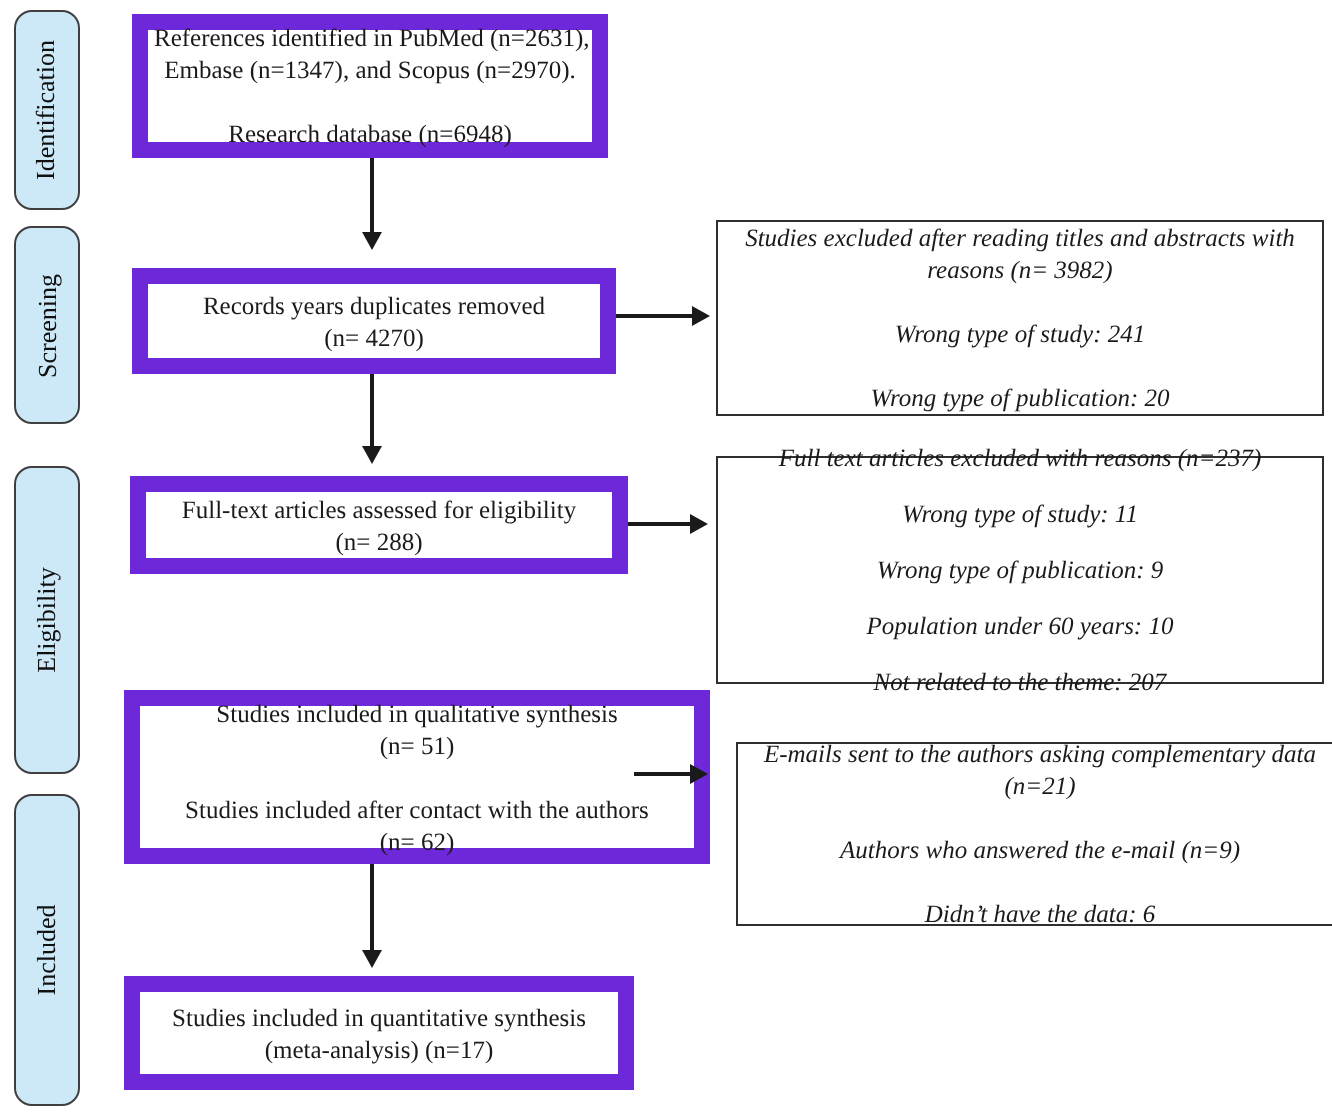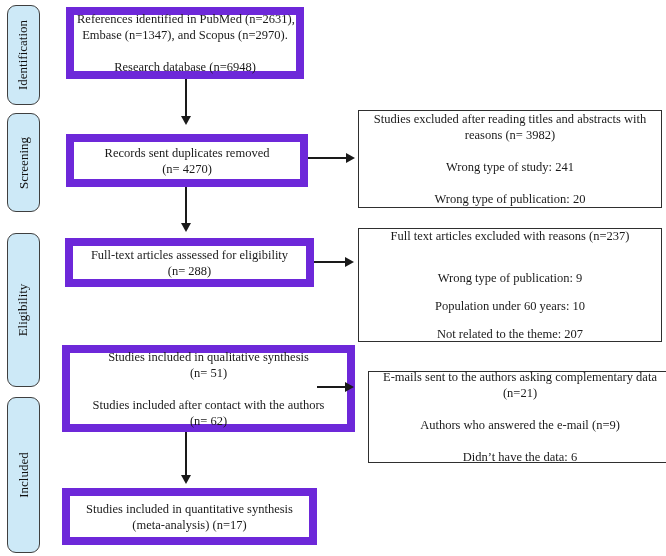--- a/index.html
+++ b/index.html
@@ -17,21 +17,21 @@
   .stage-label{
     transform:rotate(-90deg);white-space:nowrap;font-size:13px;color:#111;
   }
   
   .box{
     position:absolute;background:#fff;box-sizing:border-box;
     display:flex;flex-direction:column;justify-content:center;
     padding:2px 3px;
   }
   .main{border:8px solid #6d28d9;}
-  .side{border:1.4px solid #2f2f2f;}
+  .side{border:1.4px solid #2f2f2f;font-style:italic;}
   .bline{
     min-height:16px;line-height:16px;font-size:12.5px;text-align:center;
     white-space:nowrap;
   }
   .tight .bline{min-height:14px;line-height:14px;}
   
   .arrow-v{position:absolute;width:2px;background:#1a1a1a;}
   .arrow-h{position:absolute;height:2px;background:#1a1a1a;}
   .head-down{
     position:absolute;width:0;height:0;
@@ -92,21 +92,21 @@
   </div>
 
   <div class="box main" id="box-references">
     <div class="bline">References identified in PubMed (n=2631),</div>
     <div class="bline">Embase (n=1347), and Scopus (n=2970).</div>
     <div class="bline"></div>
     <div class="bline">Research database (n=6948)</div>
   </div>
 
   <div class="box main" id="box-duplicates">
-    <div class="bline">Records sent duplicates removed</div>
+    <div class="bline">Records years duplicates removed</div>
     <div class="bline">(n= 4270)</div>
   </div>
 
   <div class="box main" id="box-fulltext">
     <div class="bline">Full-text articles assessed for eligibility</div>
     <div class="bline">(n= 288)</div>
   </div>
 
   <div class="box main" id="box-qualitative">
     <div class="bline">Studies included in qualitative synthesis</div>
@@ -126,20 +126,21 @@
     <div class="bline">reasons (n= 3982)</div>
     <div class="bline"></div>
     <div class="bline">Wrong type of study: 241</div>
     <div class="bline"></div>
     <div class="bline">Wrong type of publication: 20</div>
   </div>
 
   <div class="box side tight" id="box-excluded-fulltext">
     <div class="bline">Full text articles excluded with reasons (n=237)</div>
     <div class="bline"></div>
+    <div class="bline">Wrong type of study: 11</div>
     <div class="bline"></div>
     <div class="bline">Wrong type of publication: 9</div>
     <div class="bline"></div>
     <div class="bline">Population under 60 years: 10</div>
     <div class="bline"></div>
     <div class="bline">Not related to the theme: 207</div>
   </div>
 
   <div class="box side" id="box-emails">
     <div class="bline">E-mails sent to the authors asking complementary data</div>

